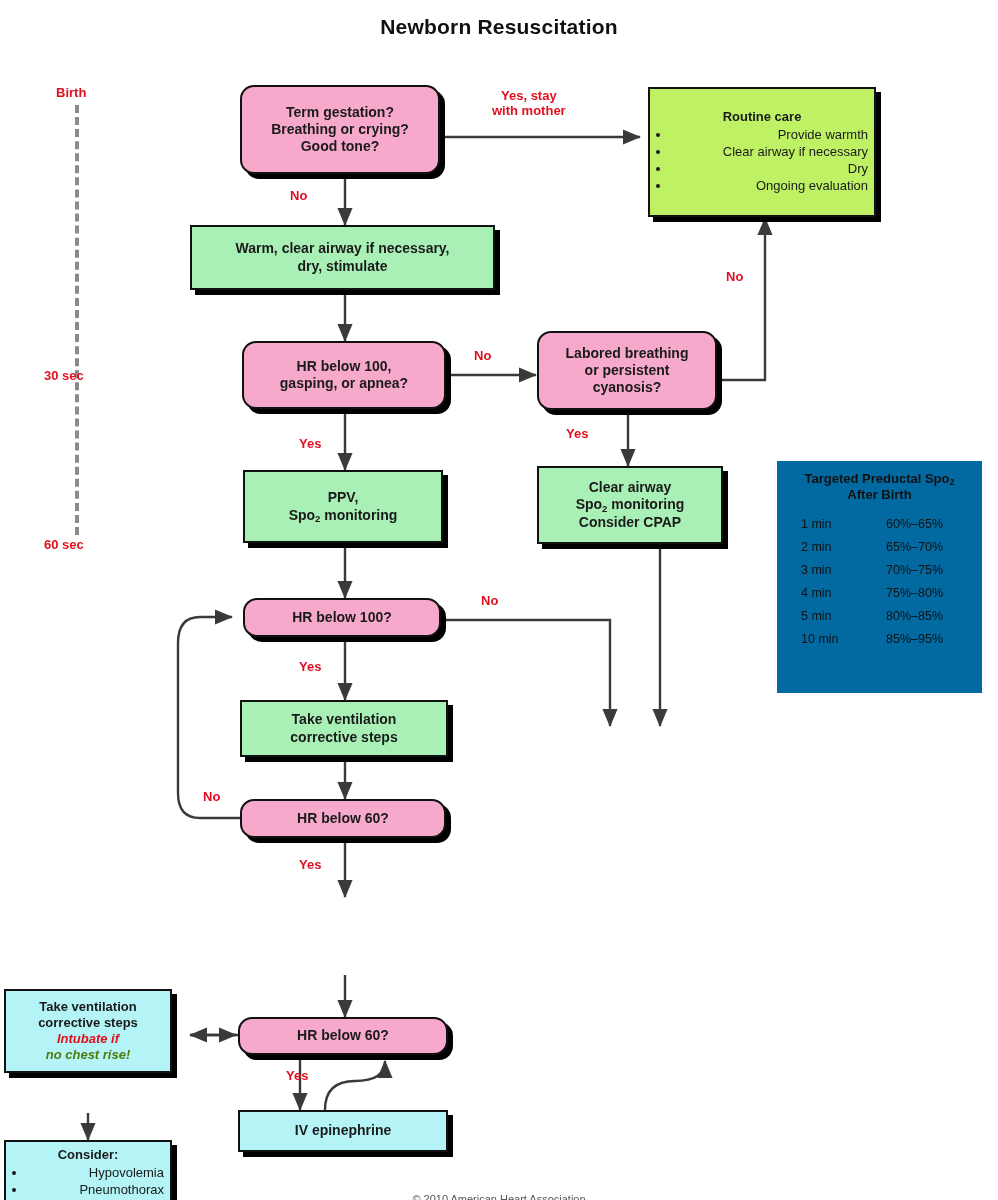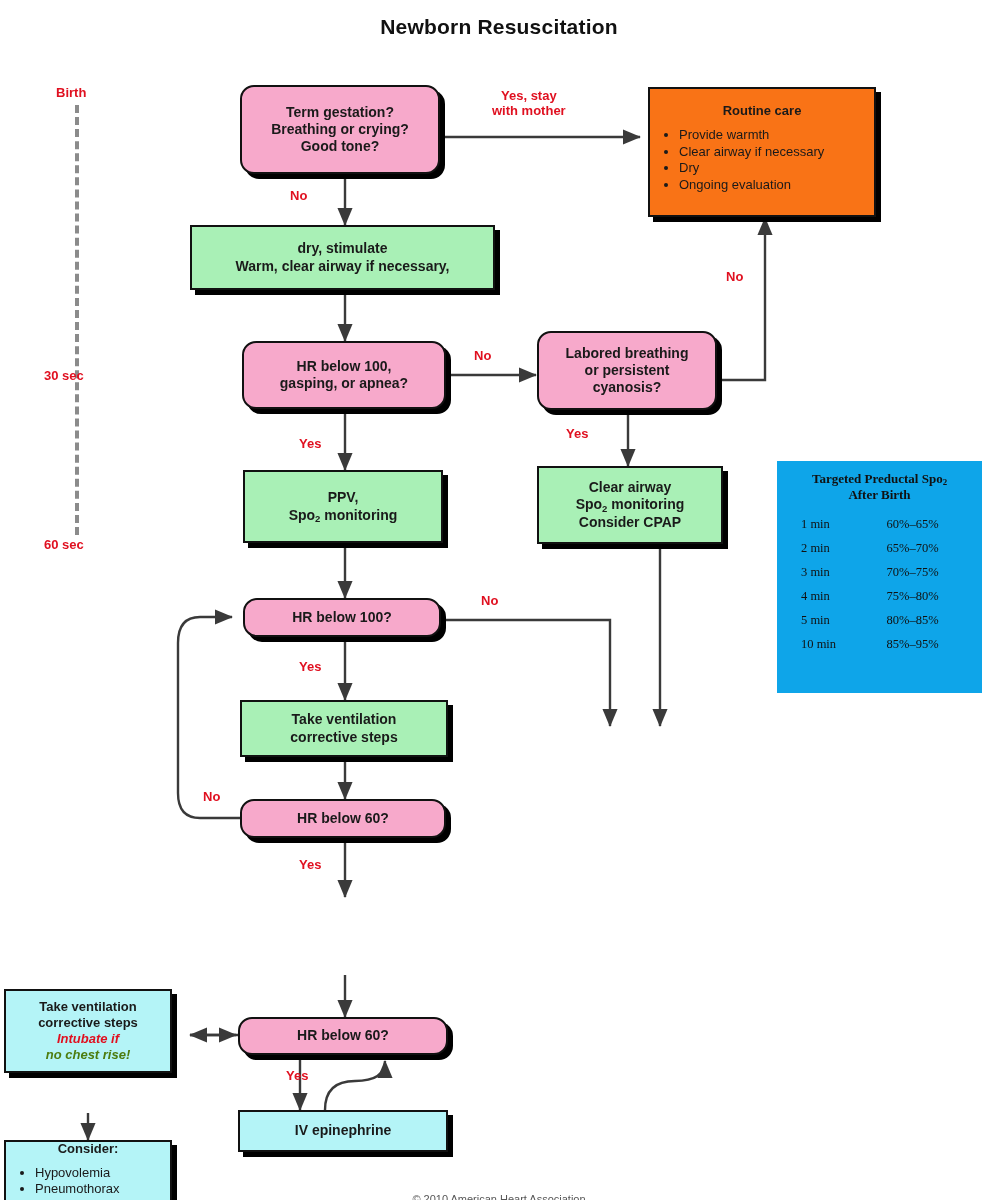--- a/index.html
+++ b/index.html
@@ -27,44 +27,44 @@
     text-align:center;font-weight:bold;color:#1a1a1a;
     border:2px solid #111;
     box-shadow:5px 5px 0 0 #000;
     line-height:1.22;
     padding:4px 6px;
   }
   .node .inner{width:100%;}
   .decision{ background:#f7a9cb; border-radius:14px; box-shadow:5px 5px 0 0 #000;}
   .action  { background:#a9f0b6; }
   .blue    { background:#b4f4f7; }
-  .cream   { background:#f97316; }
+  .cream   { background:#bef264; }
   .node.left-text{ text-align:left; }
-  .bullets{ margin:8px; padding-left:15px; text-align:left; font-weight:normal;}
+  .bullets{ margin:0; padding-left:15px; text-align:right; font-weight:normal;}
   .bullets li{ margin:1px 0; }
   .b-head{ font-weight:bold; text-align:center; margin-bottom:2px;}
 
   sub{font-size:.68em;vertical-align:baseline;position:relative;top:.28em;}
 
   
   .lbl{
     position:absolute;color:#e01020;font-weight:bold;font-size:13px;
     white-space:nowrap;line-height:1.15;
   }
   .tl-lbl{
     position:absolute;color:#e01020;font-weight:bold;font-size:13px;white-space:nowrap;
   }
 
   
   svg#wires{position:absolute;left:0;top:0;width:998px;height:1200px;pointer-events:none;}
 
   
   .spo2{
     position:absolute;left:777px;top:448px;width:205px;height:232px;
-    background:#0ea5e9;box-sizing:border-box;padding:10px 8px 2px 8px;font-family:Liberation Serif, serif;
+    background:#0369a1;box-sizing:border-box;padding:10px 8px 2px 8px;
   }
   .spo2 .hd{font-size:13px;font-weight:bold;color:#111;text-align:center;line-height:1.25;}
   .spo2 table{width:100%;border-collapse:collapse;margin-top:9px;font-size:12.5px;color:#111;}
   .spo2 td{padding:4.5px 0;}
   .spo2 td.t{ text-align:left;  padding-left:16px; }
   .spo2 td.v{ text-align:left;  padding-left:28px;margin-top:44px; }
 
   
   .tl-line{
     position:absolute;left:75px;top:92px;width:0;height:430px;
@@ -150,22 +150,22 @@
         <li>Provide warmth</li>
         <li>Clear airway if necessary</li>
         <li>Dry</li>
         <li>Ongoing evaluation</li>
       </ul>
     </div>
   </div>
 
   <div class="node action" style="left:190px;top:212px;width:305px;height:65px;font-size:14px;">
     <div class="inner">
+      <div>Warm, clear airway if necessary,</div>
       <div>dry, stimulate</div>
-      <div>Warm, clear airway if necessary,</div>
     </div>
   </div>
 
   <div class="node decision" style="left:242px;top:328px;width:204px;height:68px;font-size:14px;">
     <div class="inner">
       <div>HR below 100,</div>
       <div>gasping, or apnea?</div>
     </div>
   </div>
 

